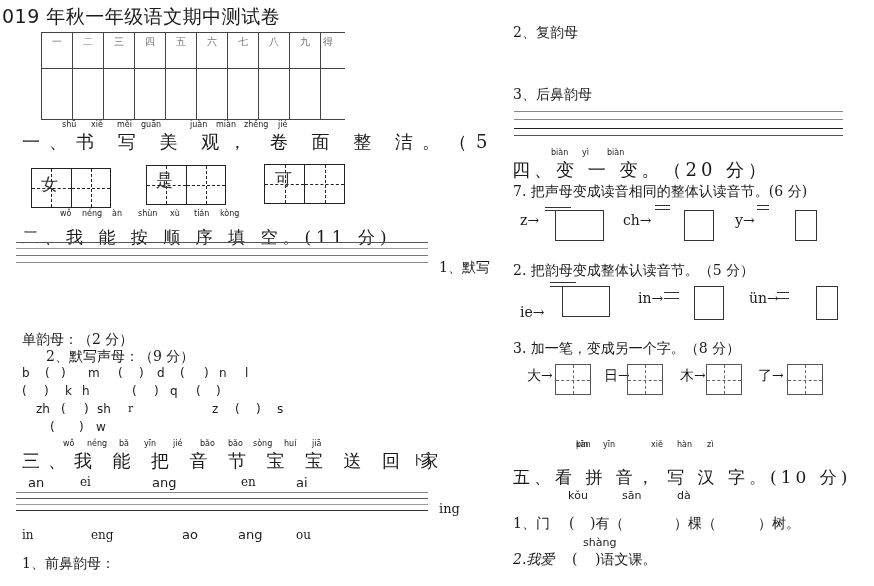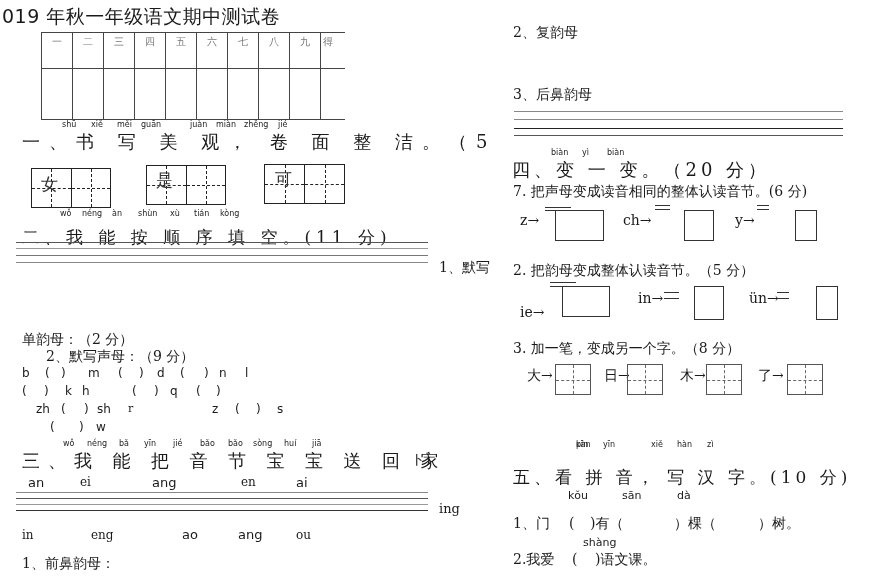--- a/index.html
+++ b/index.html
@@ -316,16 +316,16 @@
 </div>
 <div>
   <span class="abs body-txt" style="left:513px;top:515px;">1、门</span>
   <span class="abs body-txt" style="left:569px;top:515px;">(</span>
   <span class="abs body-txt" style="left:590px;top:515px;">)有（</span>
   <span class="abs body-txt" style="left:674px;top:515px;">）棵（</span>
   <span class="abs body-txt" style="left:758px;top:515px;">）树。</span>
 </div>
 <span class="abs pin-txt" style="left:583px;top:536px;font-size:11px;">shàng</span>
 <div>
-  <span class="abs body-txt" style="left:513px;top:551px;">2.我爱</span>
+  <span class="abs body-txt" style="left:513px;top:551px;font-style:italic;">2.我爱</span>
   <span class="abs body-txt" style="left:572px;top:551px;">(</span>
   <span class="abs body-txt" style="left:595px;top:551px;">)语文课。</span>
 </div>
 
 </body></html>

